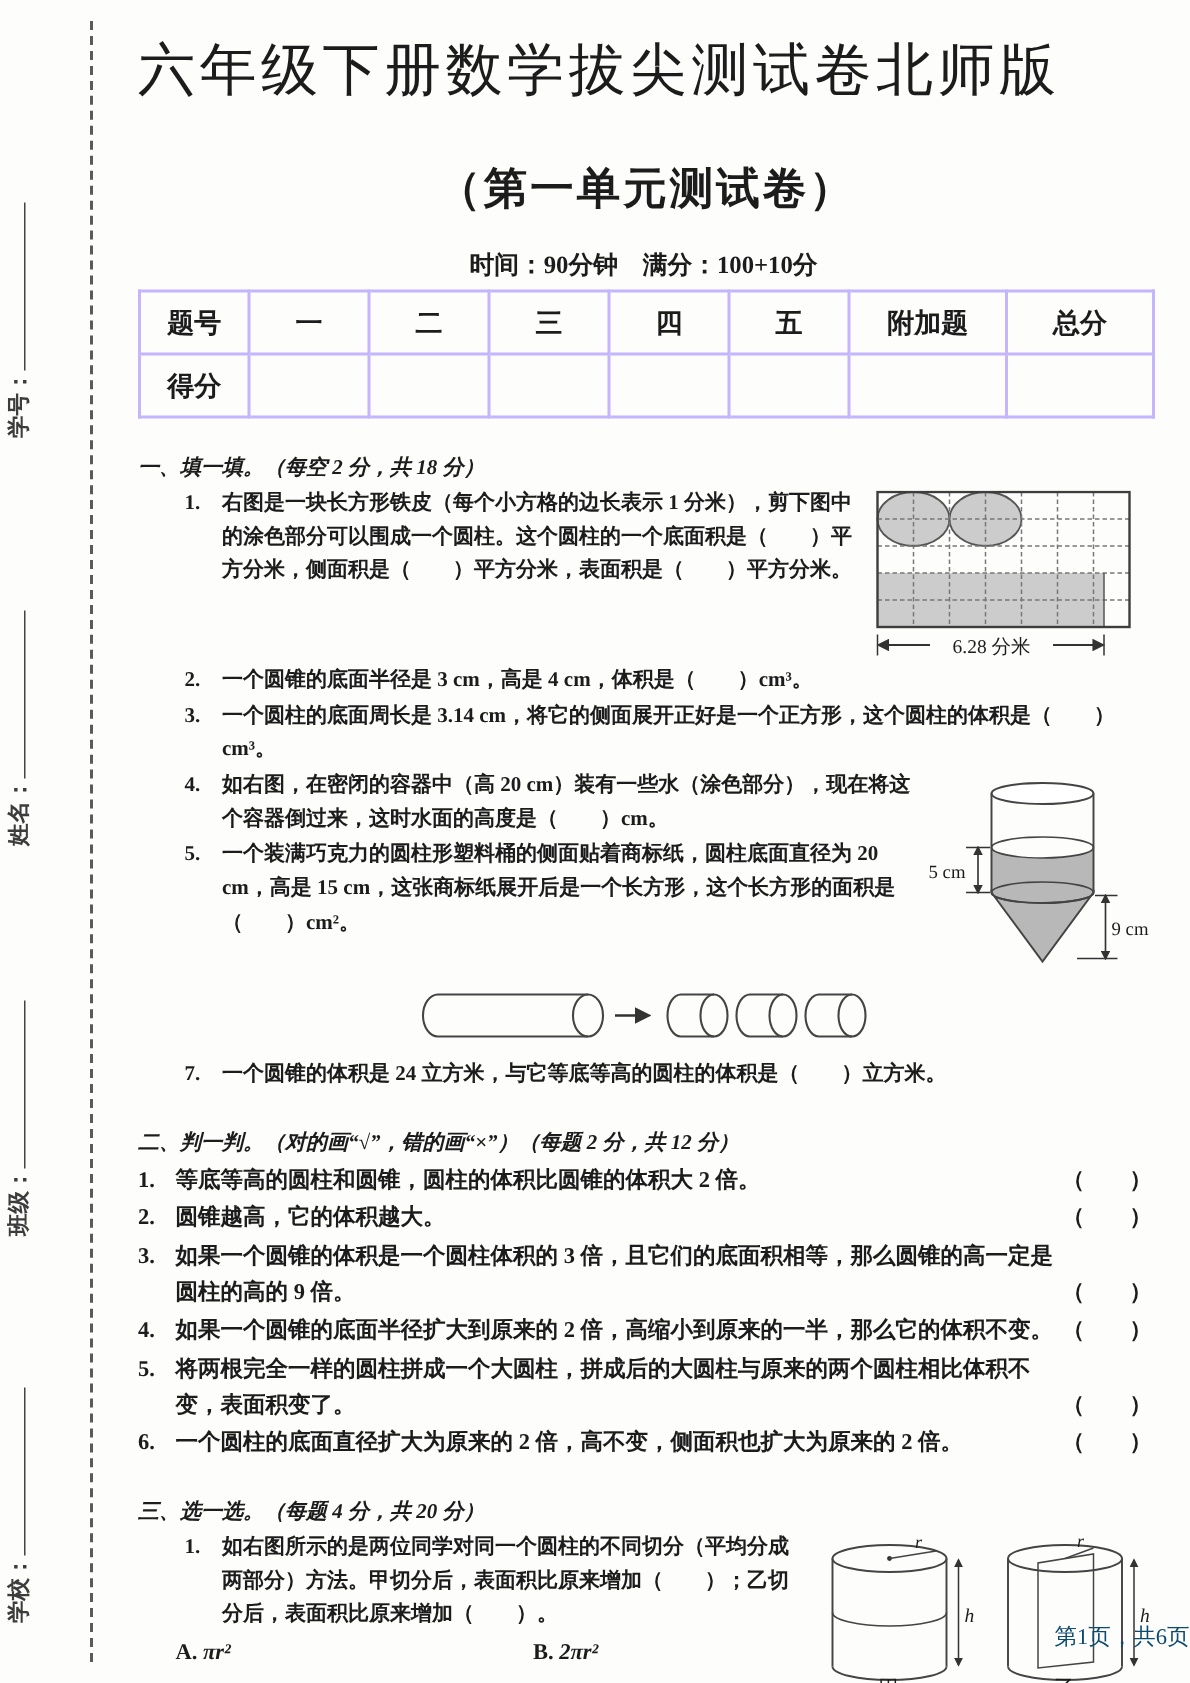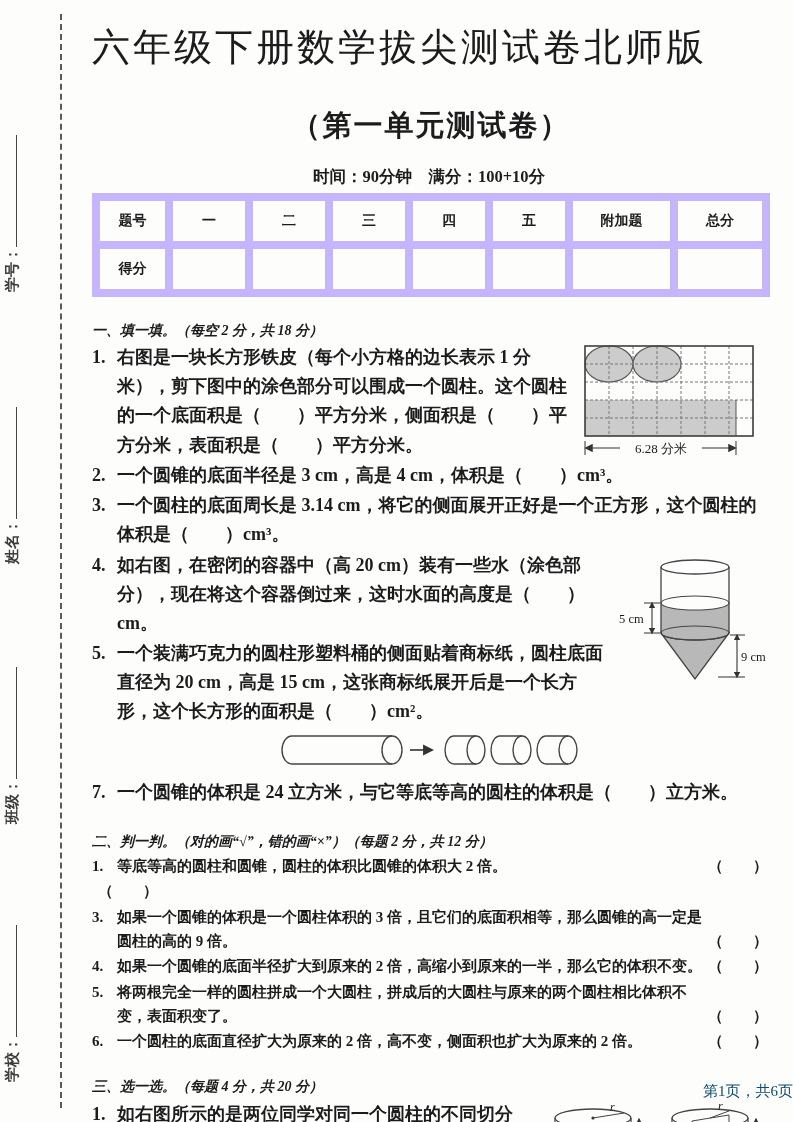--- a/index.html
+++ b/index.html
@@ -41,27 +41,27 @@
   }
   .info-line{
     text-align:center;font-size:16.5px;font-weight:600;
     margin-top:20px;padding-right:4px;
   }
   
   table.score{
     width:100%;border-collapse:collapse;margin-top:5px;
   }
   table.score td{
-    border:8px solid #c4b5fd;height:38px;text-align:center;
-    font-size:14px;font-weight:600;
+    border:2px solid #c4b5fd;height:38px;text-align:center;
+    font-size:18px;font-weight:600;
   }
   
   .sec-head{font-size:14px;font-weight:bold;margin-top:23px;line-height:1.6;font-style:italic;}
   .sec-head .note{font-weight:bold;}
-  .q{font-size:18px;line-height:1.62;font-weight:600;padding-left:25px;margin-top:1px;}
+  .q{font-size:14px;line-height:1.62;font-weight:600;padding-left:25px;margin-top:1px;margin-left:31px;}
   .qnum{display:inline-block;width:25px;margin-left:-25px;font-weight:600;}
   .fig-right{float:right;margin:2px 0 2px 10px;}
   .clearfix::after{content:"";display:block;clear:both;}
   .center-fig{text-align:center;margin:2px 0 2px 0;}
   
   .jitem{display:flex;font-size:15px;line-height:1.62;font-weight:600;margin-top:1px;}
   .jitem .jtext{flex:1;padding-left:25px;}
   .jitem .jbracket{flex:none;align-self:flex-end;padding-left:6px;padding-right:2px;}
   
   .opt-row{display:flex;font-size:15px;line-height:1.8;font-weight:600;padding-left:25px;}
@@ -244,20 +244,21 @@
 
   <div class="sec-head">
     <span>二、判一判。</span><span class="note">（对的画“√”，错的画“×”）（每题 2 分，共 12 分）</span>
   </div>
 
   <div class="jitem">
     <span class="jtext"><span class="qnum">1.</span><span>等底等高的圆柱和圆锥，圆柱的体积比圆锥的体积大 2 倍。</span></span>
     <span class="jbracket">（　　）</span>
   </div>
   <div class="jitem">
+    <span class="jtext"><span class="qnum">2.</span><span>圆锥越高，它的体积越大。</span></span>
     <span class="jbracket">（　　）</span>
   </div>
   <div class="jitem">
     <span class="jtext"><span class="qnum">3.</span><span>如果一个圆锥的体积是一个圆柱体积的 3 倍，且它们的底面积相等，那么圆锥的高一定是圆柱的高的 9 倍。</span></span>
     <span class="jbracket">（　　）</span>
   </div>
   <div class="jitem">
     <span class="jtext"><span class="qnum">4.</span><span>如果一个圆锥的底面半径扩大到原来的 2 倍，高缩小到原来的一半，那么它的体积不变。</span></span>
     <span class="jbracket">（　　）</span>
   </div>

